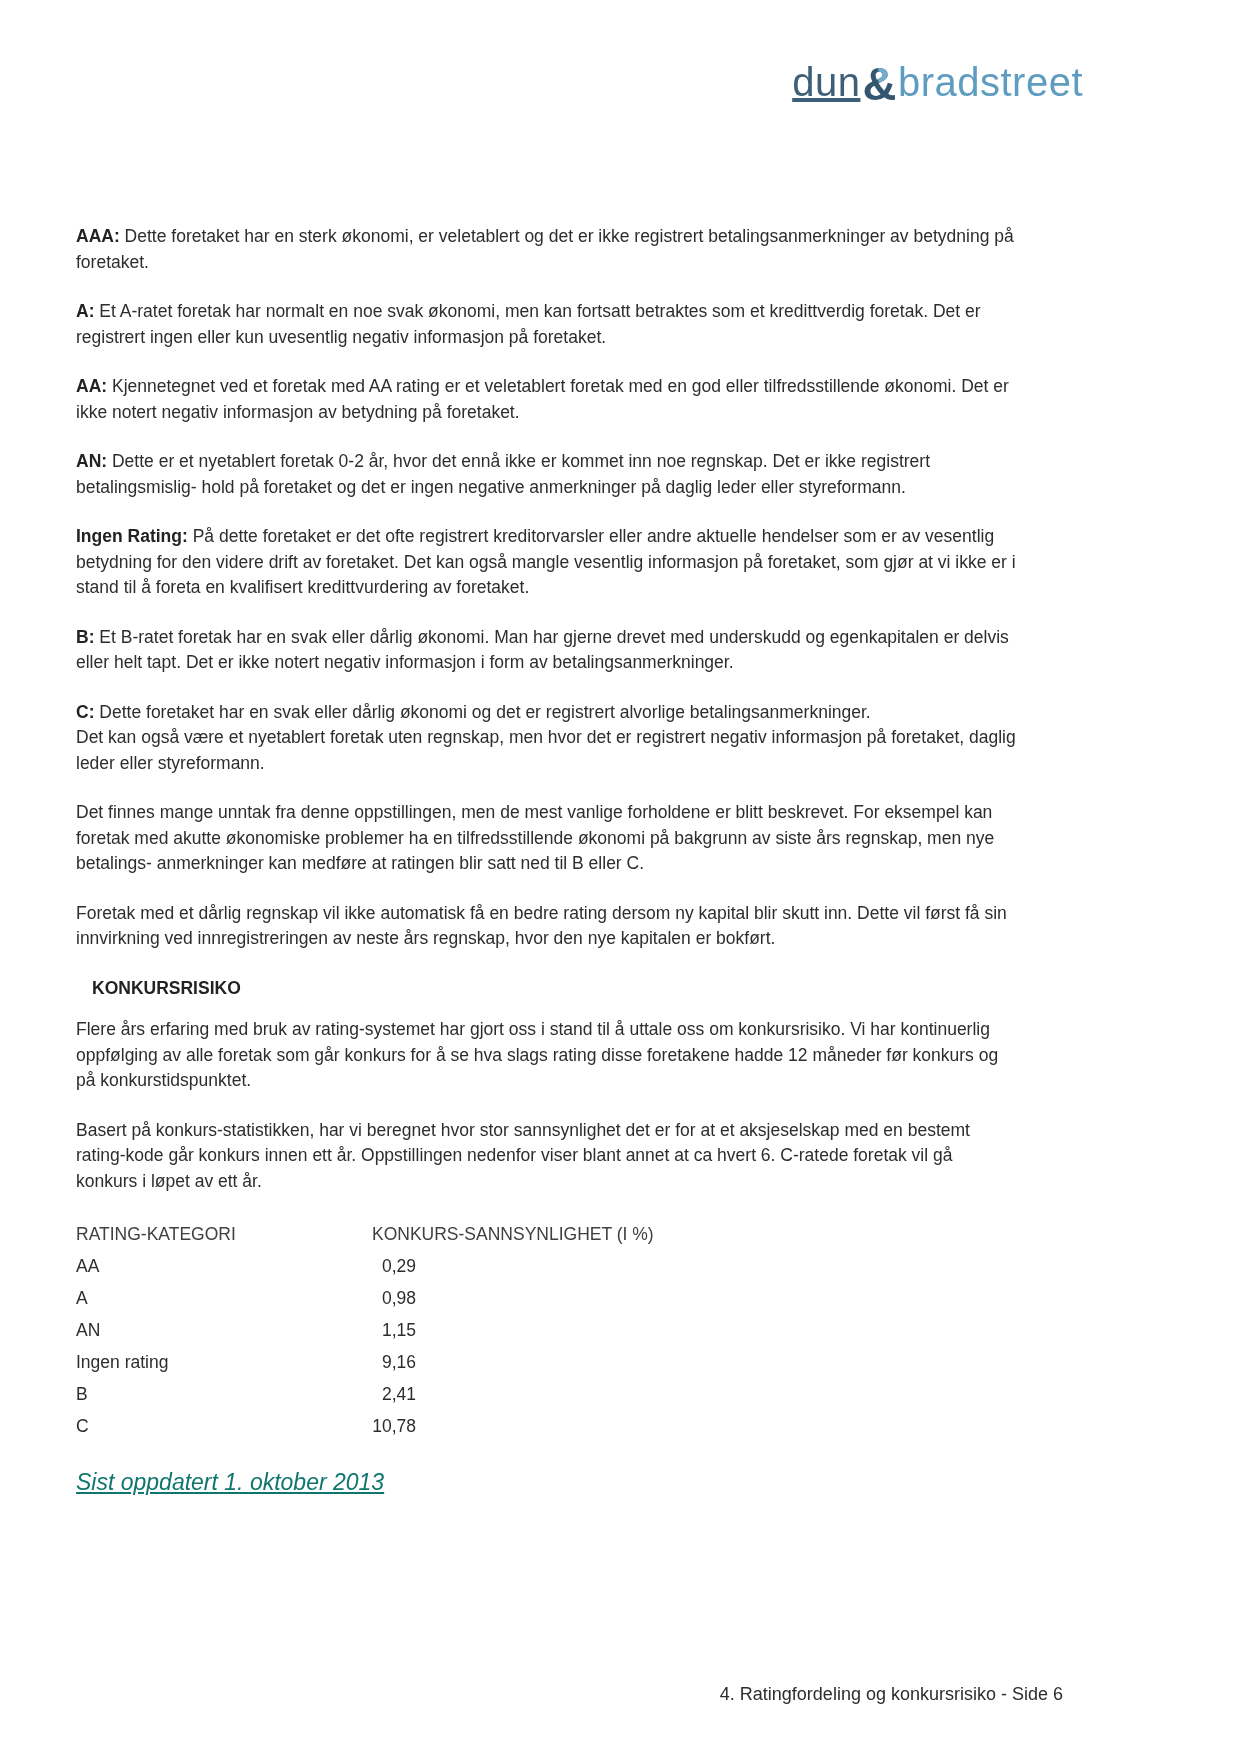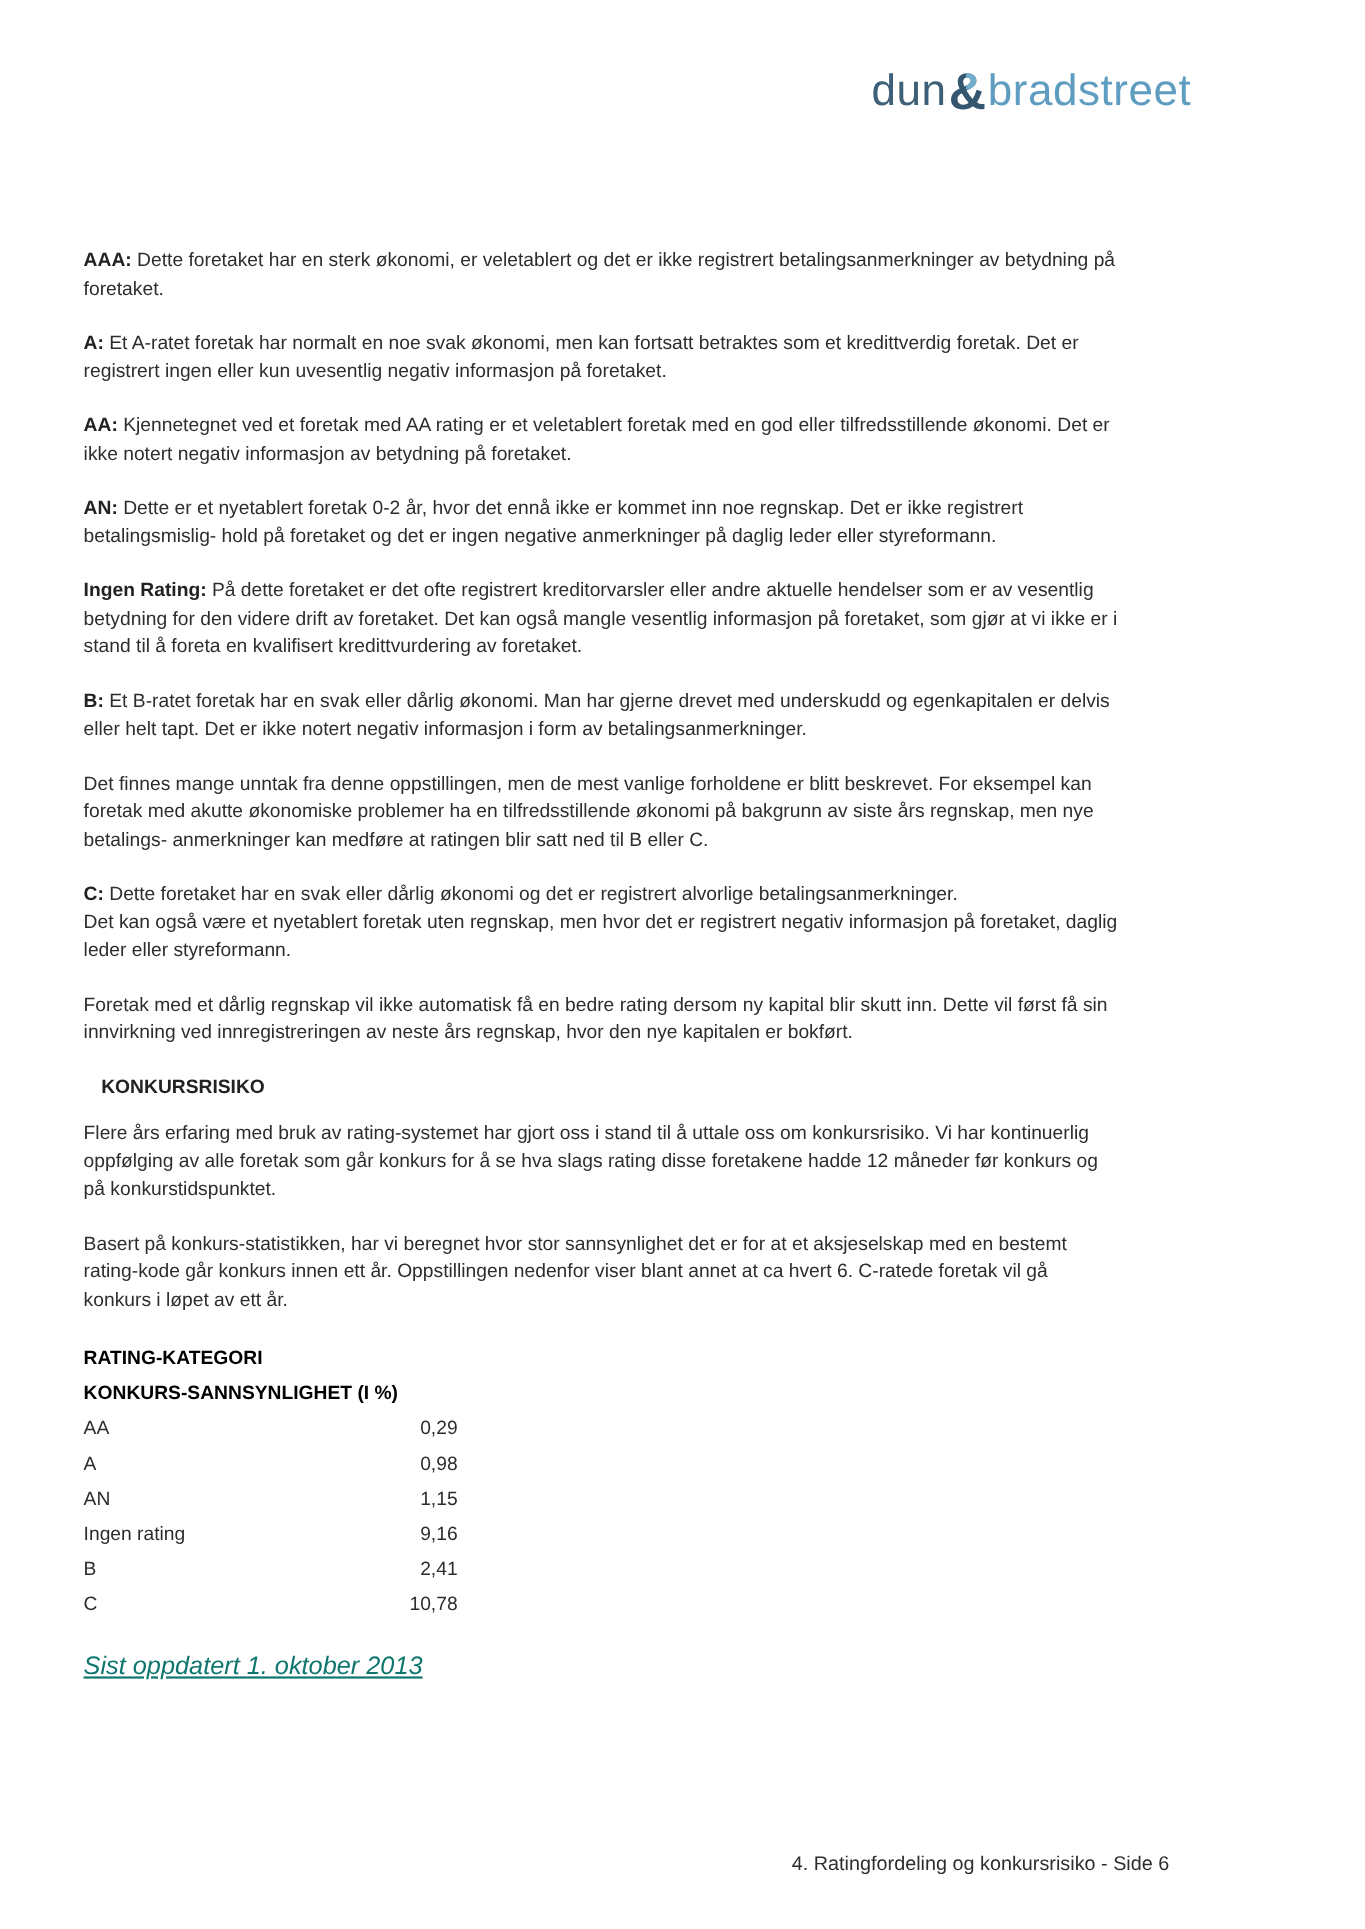--- a/index.html
+++ b/index.html
@@ -16,21 +16,21 @@
   
   .logo {
     position:absolute;
     top:62px;
     right:158px;
     font-size:40px;
     letter-spacing:0.5px;
     white-space:nowrap;
     line-height:1;
   }
-  .logo .dun   { color:#3d5f78; }
+  .logo .dun   { color:#3d5f78;text-decoration:underline; }
   .logo .brad  { color:#5f9dc0;text-align:center; }
   .amp {
     position:relative;
     display:inline-block;
     font-size:47px;
     line-height:0.9;
     margin:0 1px 0 2px;
     vertical-align:-4px;
     color:#35566f;
     font-weight:bold;
@@ -62,21 +62,21 @@
     font-weight:bold;
     margin:16px;
     color:#222;
   }
 
   
   .risk-table { margin-top:14px; }
   .risk-row { display:flex; line-height:32px; font-size:17.5px; }
   .risk-row .c1 { width:296px; flex:none; }
   .risk-row .c2 { flex:none; }
-  .risk-header { font-weight:bold; color:#000000;flex-direction:column; }
+  .risk-header { font-weight:normal; color:#404040; }
   .risk-row .num {
     display:inline-block;
     width:44px;
     text-align:right;
   }
 
   .last-updated {
     margin-top:28px;
     font-size:23px;
     font-style:italic;
@@ -105,23 +105,23 @@
 
   <div class="content">
 
     <div id="rating-paragraphs">
         <p class="para"><b>AAA:</b> Dette foretaket har en sterk økonomi, er veletablert og det er ikke registrert betalingsanmerkninger av betydning på foretaket.</p>
         <p class="para"><b>A:</b> Et A-ratet foretak har normalt en noe svak økonomi, men kan fortsatt betraktes som et kredittverdig foretak. Det er registrert ingen eller kun uvesentlig negativ informasjon på foretaket.</p>
         <p class="para"><b>AA:</b> Kjennetegnet ved et foretak med AA rating er et veletablert foretak med en god eller tilfredsstillende økonomi. Det er ikke notert negativ informasjon av betydning på foretaket.</p>
         <p class="para"><b>AN:</b> Dette er et nyetablert foretak 0-2 år, hvor det ennå ikke er kommet inn noe regnskap. Det er ikke registrert betalingsmislig- hold på foretaket og det er ingen negative anmerkninger på daglig leder eller styreformann.</p>
         <p class="para"><b>Ingen Rating:</b> På dette foretaket er det ofte registrert kreditorvarsler eller andre aktuelle hendelser som er av vesentlig betydning for den videre drift av foretaket. Det kan også mangle vesentlig informasjon på foretaket, som gjør at vi ikke er i stand til å foreta en kvalifisert kredittvurdering av foretaket.</p>
         <p class="para"><b>B:</b> Et B-ratet foretak har en svak eller dårlig økonomi. Man har gjerne drevet med underskudd og egenkapitalen er delvis eller helt tapt. Det er ikke notert negativ informasjon i form av betalingsanmerkninger.</p>
-        <p class="para">Det finnes mange unntak fra denne oppstillingen, men de mest vanlige forholdene er blitt beskrevet. For eksempel kan foretak med akutte økonomiske problemer ha en tilfredsstillende økonomi på bakgrunn av siste års regnskap, men nye betalings- anmerkninger kan medføre at ratingen blir satt ned til B eller C.</p>
         <p class="para"><b>C:</b> Dette foretaket har en svak eller dårlig økonomi og det er registrert alvorlige betalingsanmerkninger.
 Det kan også være et nyetablert foretak uten regnskap, men hvor det er registrert negativ informasjon på foretaket, daglig leder eller styreformann.</p>
+        <p class="para">Det finnes mange unntak fra denne oppstillingen, men de mest vanlige forholdene er blitt beskrevet. For eksempel kan foretak med akutte økonomiske problemer ha en tilfredsstillende økonomi på bakgrunn av siste års regnskap, men nye betalings- anmerkninger kan medføre at ratingen blir satt ned til B eller C.</p>
         <p class="para">Foretak med et dårlig regnskap vil ikke automatisk få en bedre rating dersom ny kapital blir skutt inn. Dette vil først få sin innvirkning ved innregistreringen av neste års regnskap, hvor den nye kapitalen er bokført.</p>
       </div>
 
     <h2 class="section-heading">KONKURSRISIKO</h2>
     <div id="konkurs-paragraphs">
         <p class="para">Flere års erfaring med bruk av rating-systemet har gjort oss i stand til å uttale oss om konkursrisiko. Vi har kontinuerlig oppfølging av alle foretak som går konkurs for å se hva slags rating disse foretakene hadde 12 måneder før konkurs og på konkurstidspunktet.</p>
         <p class="para">Basert på konkurs-statistikken, har vi beregnet hvor stor sannsynlighet det er for at et aksjeselskap med en bestemt rating-kode går konkurs innen ett år. Oppstillingen nedenfor viser blant annet at ca hvert 6. C-ratede foretak vil gå konkurs i løpet av ett år.</p>
       </div>
 
     <div class="risk-table">

